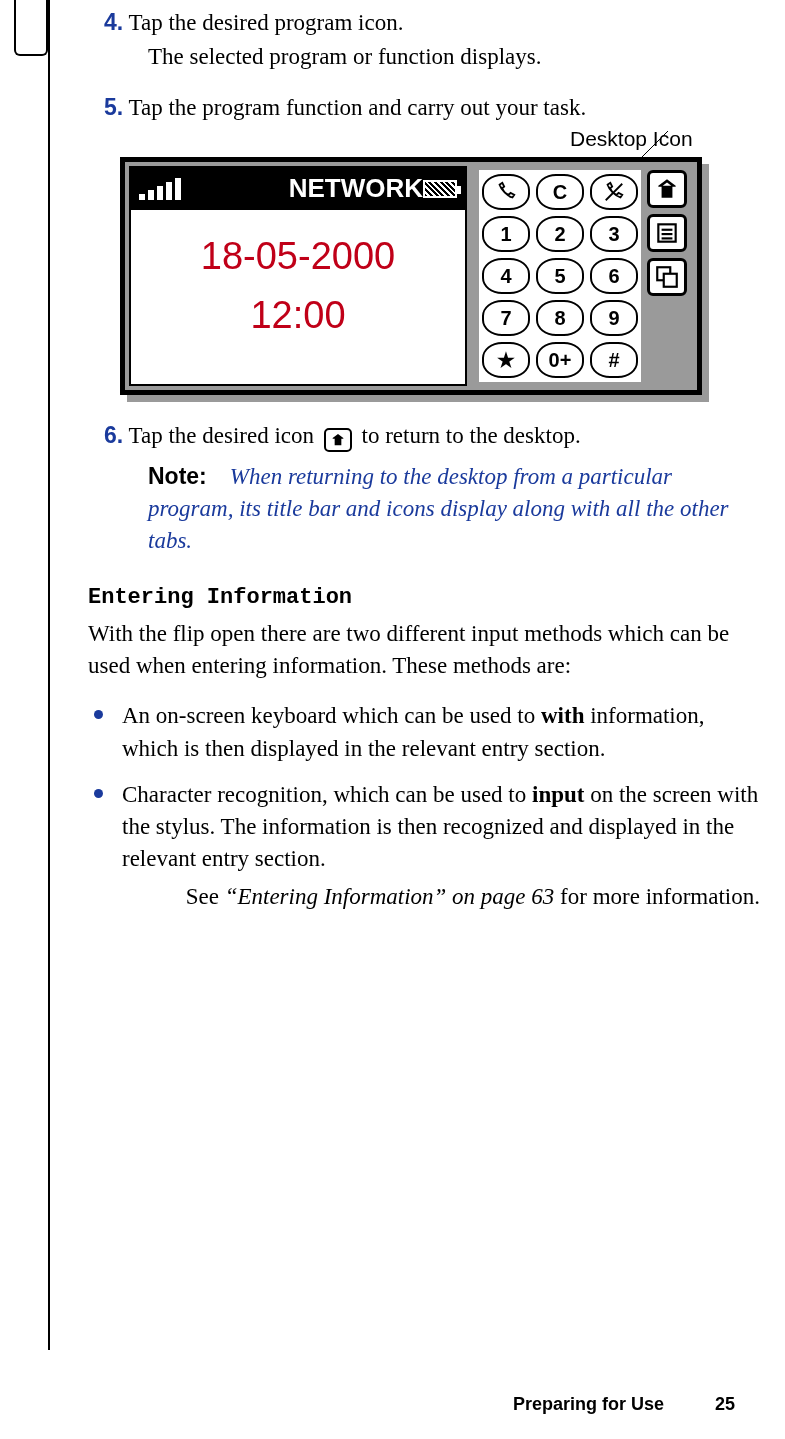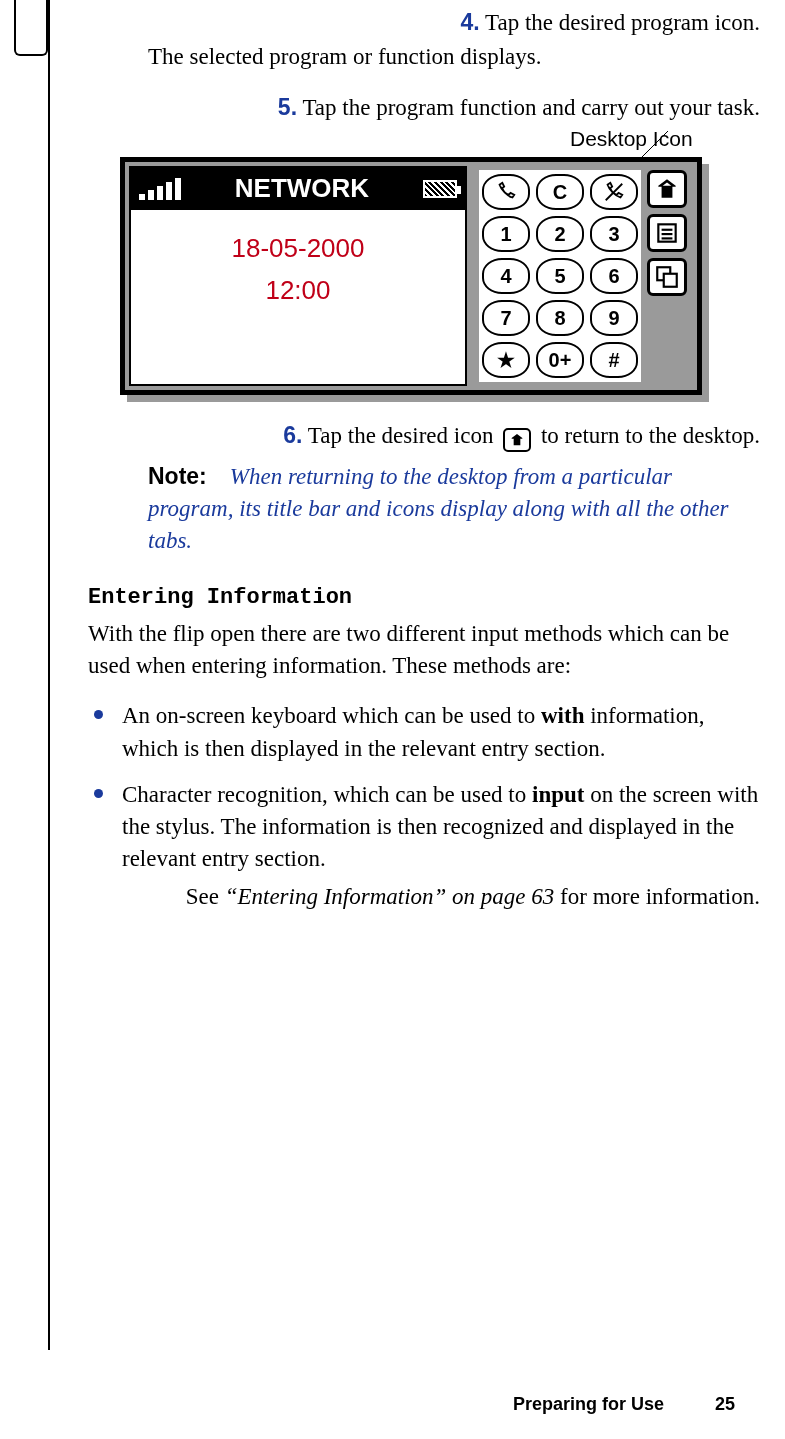--- a/index.html
+++ b/index.html
@@ -44,21 +44,21 @@
     width: 672px;
     font-size: 23px;
     line-height: 1.4;
   }
   .step { margin-top: 6px; }
   .step-num {
     font-family: Arial, Helvetica, sans-serif;
     font-weight: 700;
     color: #1a3a9c;
   }
-  .step-indent { margin-left: 28px; text-align: right; }
+  .step-indent { margin-left: 16px; }
   .step-follow { margin-left: 60px; margin-top: 2px; }
   .callout-label {
     position: absolute;
     font-family: Arial, Helvetica, sans-serif;
     font-size: 21px;
     color: #000;
   }
   .device-figure {
     position: relative;
     margin-top: 22px;
@@ -96,33 +96,33 @@
     font-family: Arial, Helvetica, sans-serif;
     font-weight: 700;
     font-size: 26px;
   }
   .sig {
     display: flex; align-items: flex-end; gap: 3px;
   }
   .sig span {
     display:block; width:6px; background:#fff;
   }
-  .lcd-top-title { flex:1; text-align:center; }
+  .lcd-top-title { flex:1; text-align:right; }
   .batt {
     width: 34px; height: 18px; border: 2px solid #fff; position: relative;
     background: #fff;
     background-image: repeating-linear-gradient(45deg,#000 0 2px,#fff 2px 4px);
   }
   .batt::after {
     content:""; position:absolute; right:-6px; top:4px; width:4px; height:8px; background:#fff;
   }
   .lcd-date, .lcd-time {
     font-family: Arial, Helvetica, sans-serif;
     color: #c00018;
-    font-size: 26px;
+    font-size: 38px;
     margin-top: 20px;
   }
   .lcd-time { margin-top: 6px; }
   .keypad-area {
     position: absolute;
     top: 8px;
     left: 354px;
     width: 162px;
     height: 212px;
     background: #fff;

